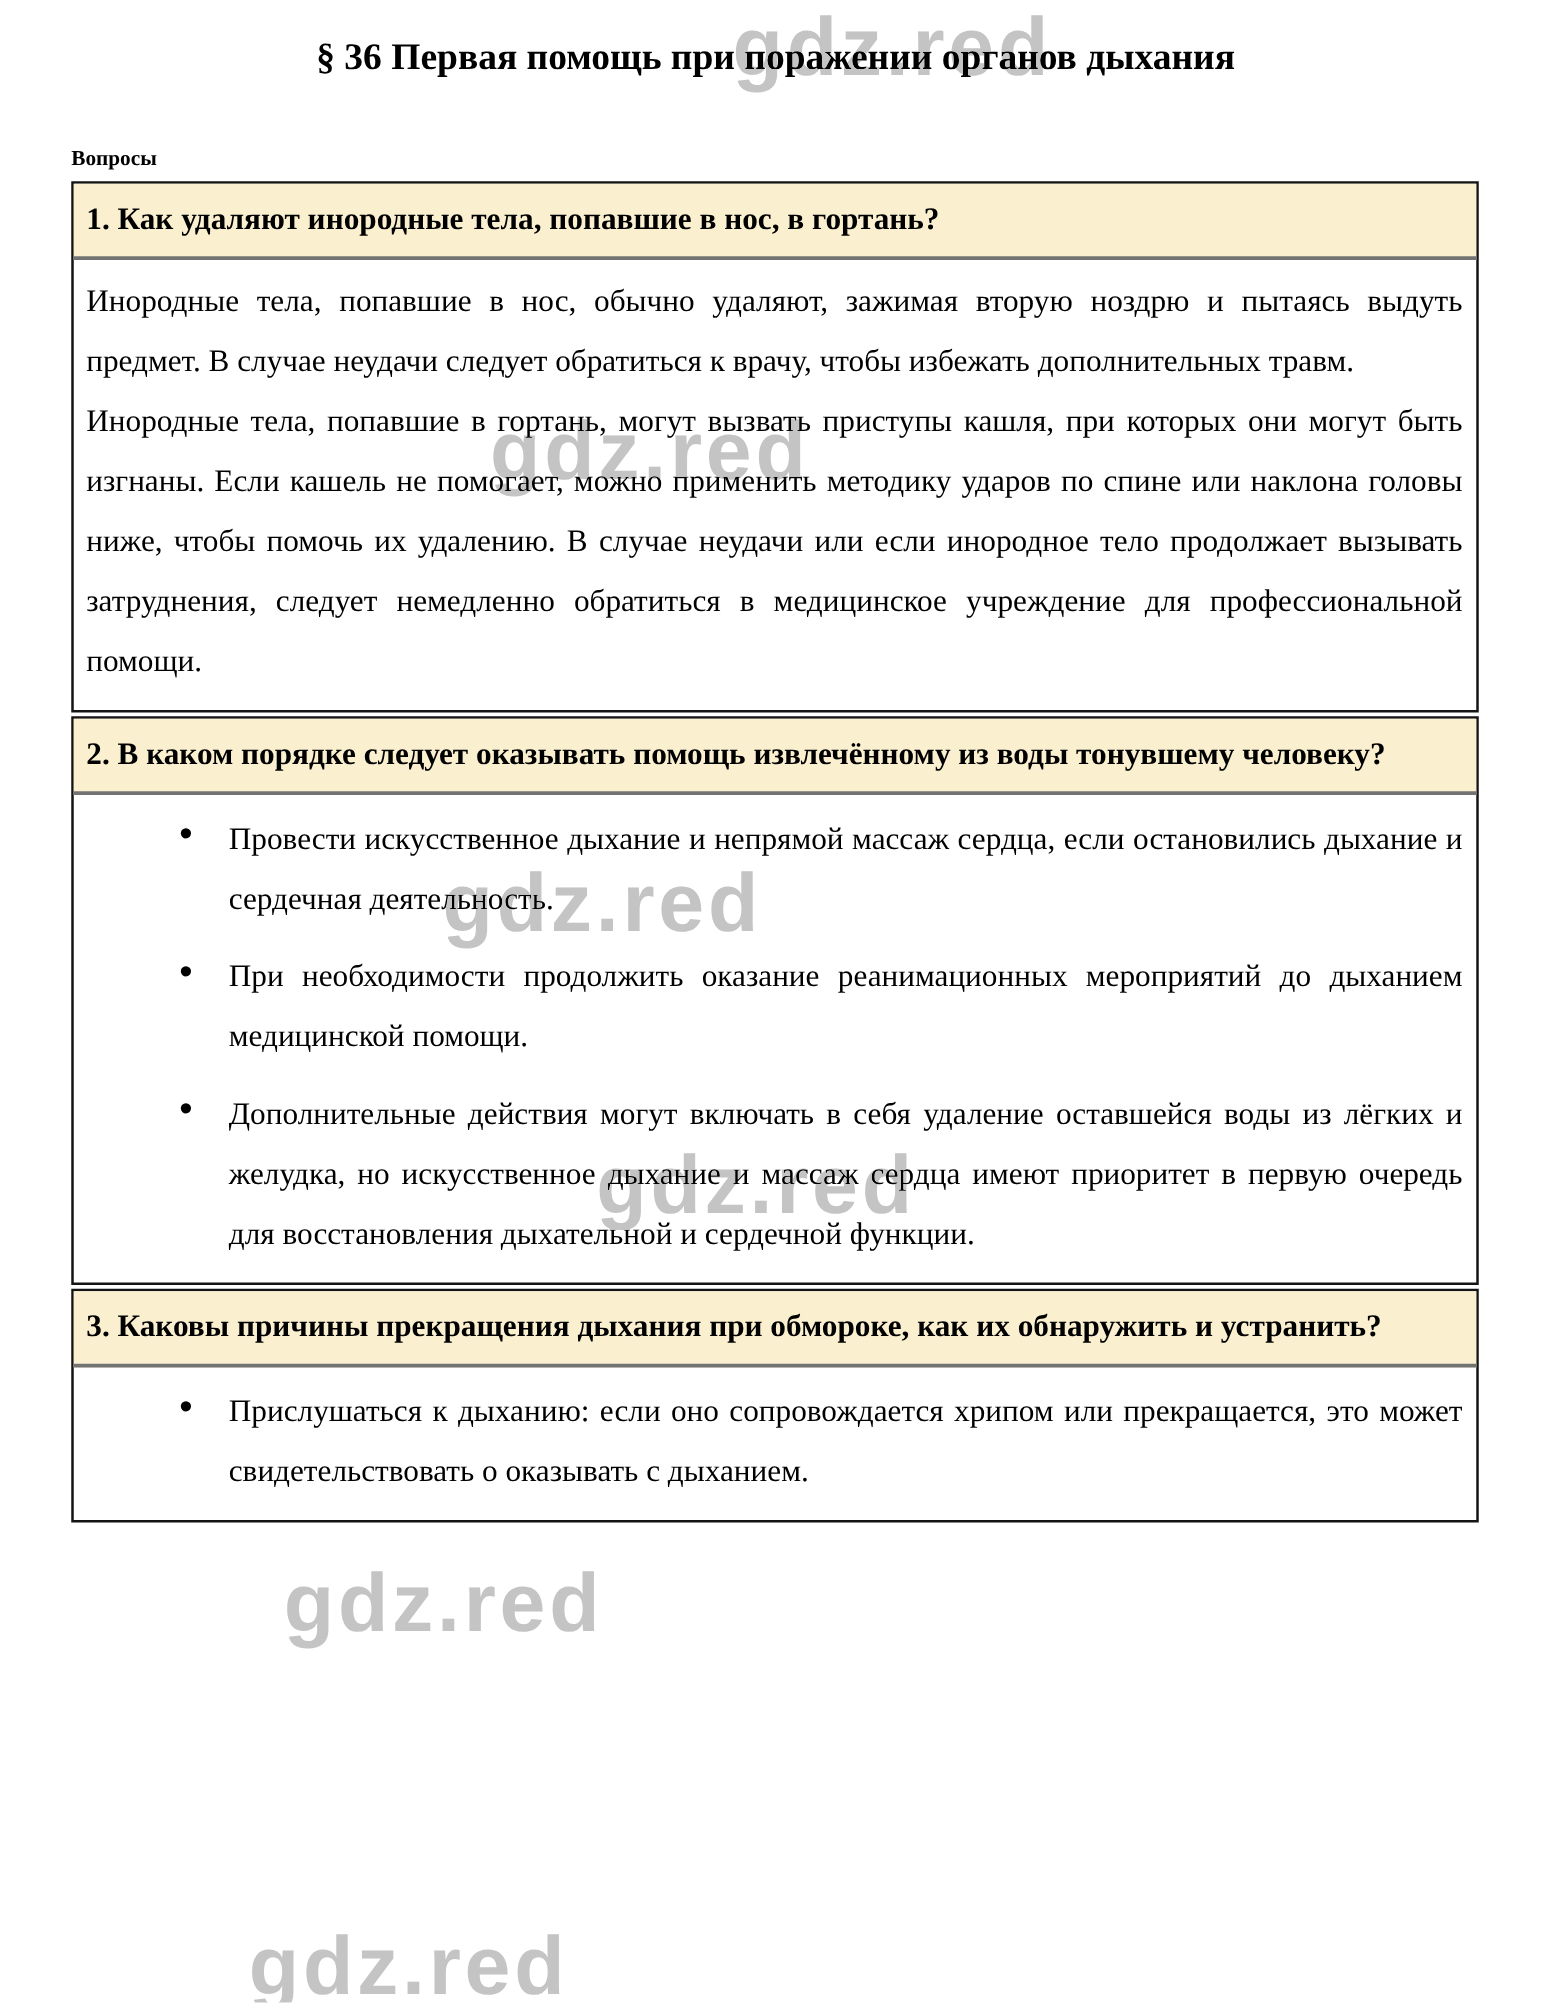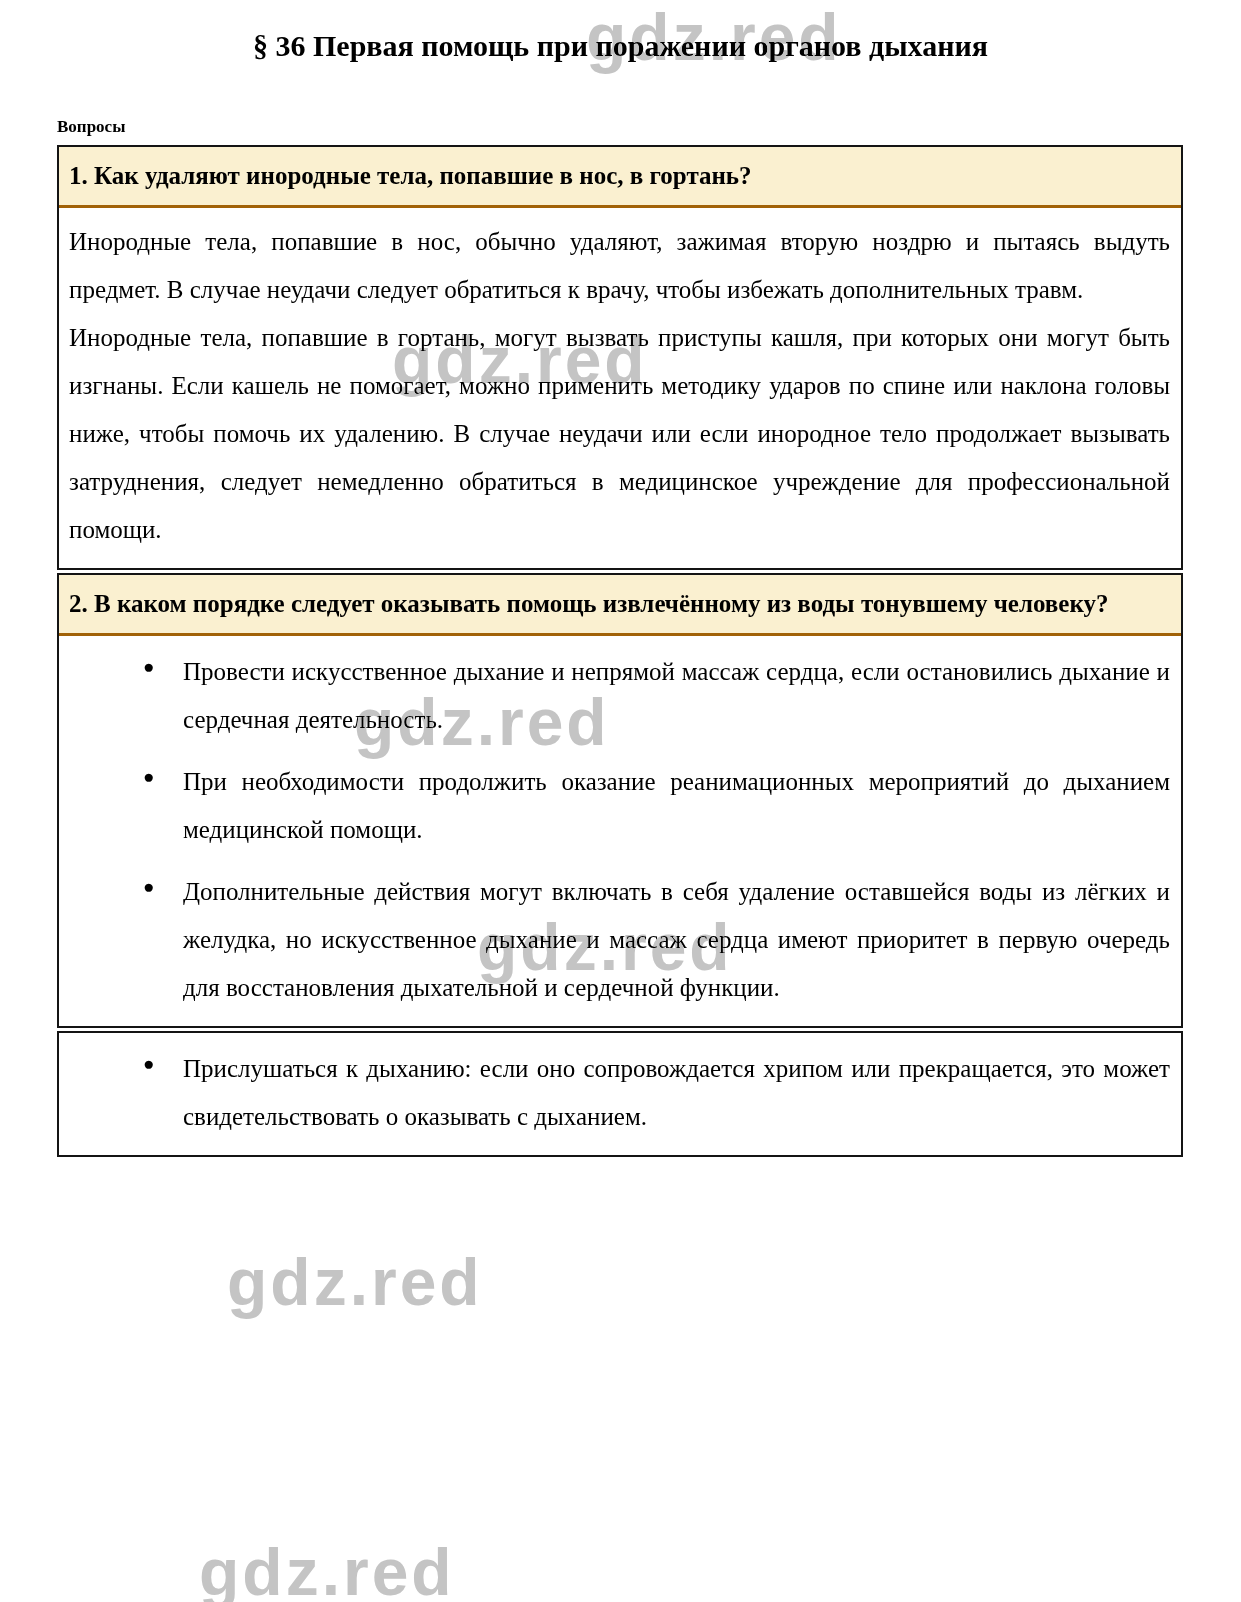--- a/index.html
+++ b/index.html
@@ -29,21 +29,21 @@
   }
 
   .qa-block {
     margin: 0 58px 3px 57px;
     border: 2px solid #141414;
     background: #ffffff;
   }
 
   .question-row {
     background: #FAF0D0;
-    border-bottom: 3px solid #a16207;
+    border-bottom: 3px solid #737373;
     padding: 5px 12px 5px 10px;
     font-size: 25px;
     font-weight: bold;
     line-height: 1.92;
     text-align: justify;
   }
 
   .answer-row {
     padding: 10px 11px 14px 10px;
     font-size: 25px;
@@ -111,20 +111,21 @@
   <div class="answer-row">
     <ul>
       <li>Провести искусственное дыхание и непрямой массаж сердца, если остановились дыхание и сердечная деятельность.</li>
       <li>При необходимости продолжить оказание реанимационных мероприятий до дыханием медицинской помощи.</li>
       <li>Дополнительные действия могут включать в себя удаление оставшейся воды из лёгких и желудка, но искусственное дыхание и массаж сердца имеют приоритет в первую очередь для восстановления дыхательной и сердечной функции.</li>
     </ul>
   </div>
 </div>
 
 <div class="qa-block">
+  <div class="question-row">3. Каковы причины прекращения дыхания при обмороке, как их обнаружить и устранить?</div>
   <div class="answer-row">
     <ul>
       <li>Прислушаться к дыханию: если оно сопровождается хрипом или прекращается, это может свидетельствовать о оказывать с дыханием.</li>
     </ul>
   </div>
 </div>
 
 <div class="watermark wm-1">gdz.red</div>
 <div class="watermark wm-2">gdz.red</div>
 <div class="watermark wm-3">gdz.red</div>

